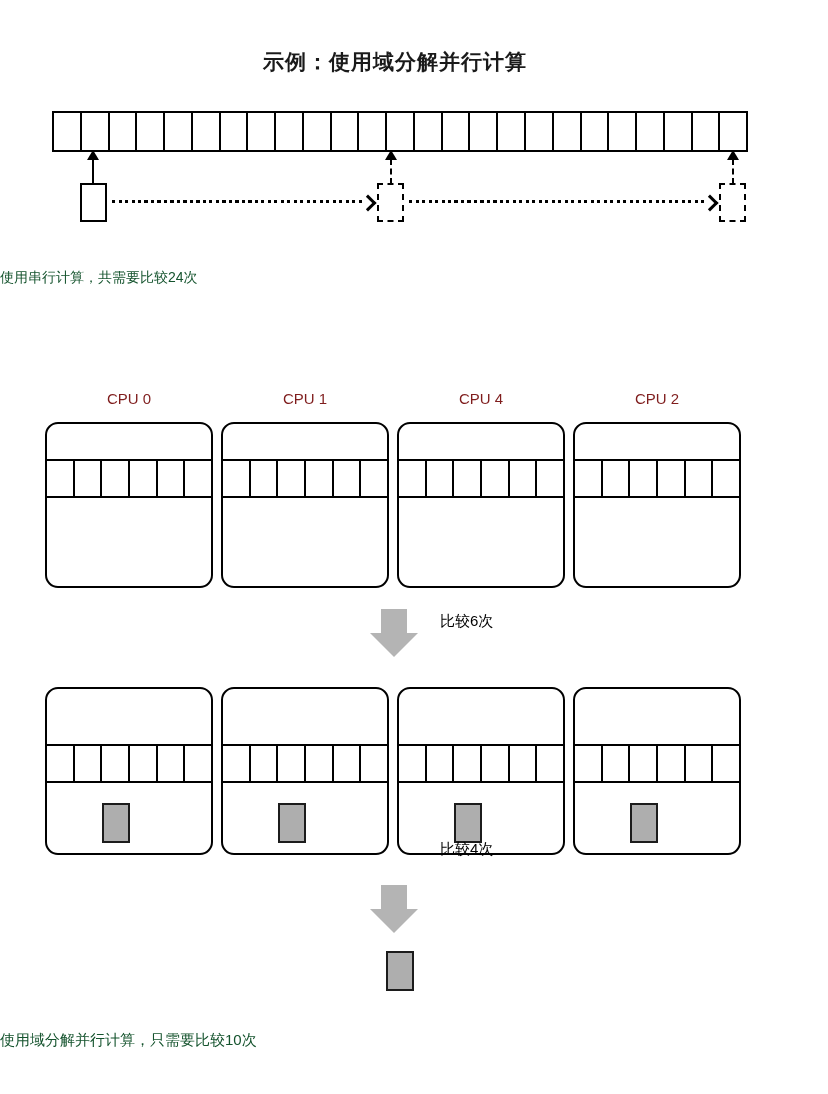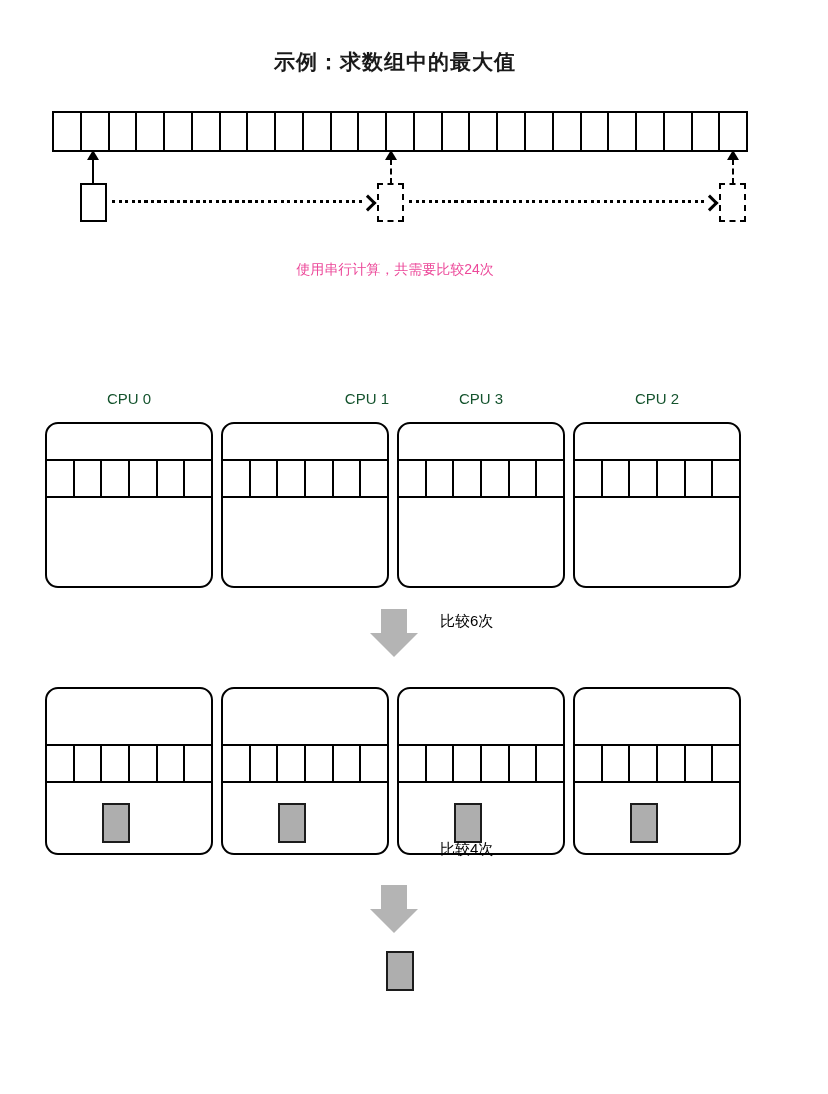--- a/index.html
+++ b/index.html
@@ -51,30 +51,30 @@
     height:3px;top:200px;
     background:repeating-linear-gradient(90deg,#000 0 3px,transparent 3px 6.5px);
   }
   .chev{
     width:9px;height:9px;top:197px;
     border-top:3px solid #000;border-right:3px solid #000;
     transform:rotate(45deg);
   }
 
   .caption{
-    left:0;width:790px;text-align:center;
-    font-size:14px;color:#ec4899;
+    left:0;width:790px;
+    font-size:14px;color:#14532d;margin-top:8px;
   }
   .caption.serial{top:261px;}
   .caption.parallel{top:1023px;width:812px;font-size:15px;}
 
   
   .cpu-label{
     top:390px;width:168px;text-align:center;
-    font-size:15px;color:#14532d;
+    font-size:15px;color:#7f1d1d;
   }
   .cpu-box{
     width:168px;box-sizing:border-box;
     border:2px solid #000;border-radius:13px;background:#fff;
   }
   .cpu-box.row1{top:422px;height:166px;}
   .cpu-box.row2{top:687px;height:168px;}
   .strip{
     position:absolute;left:0;right:0;height:39px;box-sizing:border-box;
     border-top:2px solid #000;border-bottom:2px solid #000;
@@ -100,21 +100,21 @@
     border-right:24px solid transparent;
     border-top:24px solid #b4b4b4;
   }
   .step-label{left:440px;font-size:15px;color:#000;}
 </style>
 </head>
 <body>
 
 <div class="page">
 
-  <div class="abs title">示例：求数组中的最大值</div>
+  <div class="abs title">示例：使用域分解并行计算</div>
 
   <div class="abs serial-array">
       <div class="cell"></div>
       <div class="cell"></div>
       <div class="cell"></div>
       <div class="cell"></div>
       <div class="cell"></div>
       <div class="cell"></div>
       <div class="cell"></div>
       <div class="cell"></div>
@@ -151,22 +151,22 @@
   <div class="abs dotline" style="left:409px;width:295px;"></div>
   <div class="abs chev" style="left:704px;"></div>
 
   <div class="abs tri-up" style="left:727px;"></div>
   <div class="abs vline dash" style="left:732px;"></div>
   <div class="abs tracker dashed" style="left:719px;"></div>
 
   <div class="abs caption serial">使用串行计算，共需要比较24次</div>
 
   <div class="abs cpu-label" style="left:45px;">CPU 0</div>
-  <div class="abs cpu-label" style="left:221px;text-align:right;">CPU 1</div>
-  <div class="abs cpu-label" style="left:397px;">CPU 3</div>
+  <div class="abs cpu-label" style="left:221px;">CPU 1</div>
+  <div class="abs cpu-label" style="left:397px;">CPU 4</div>
   <div class="abs cpu-label" style="left:573px;">CPU 2</div>
 
   <div class="abs cpu-box row1" style="left:45px;">
     <div class="strip">
         <div class="cell"></div>
         <div class="cell"></div>
         <div class="cell"></div>
         <div class="cell"></div>
         <div class="cell"></div>
         <div class="cell"></div>
@@ -251,14 +251,15 @@
       </div>
     <div class="gray-box local-max"></div>
   </div>
 
   <div class="abs garrow-shaft" style="top:885px;"></div>
   <div class="abs garrow-head" style="top:909px;"></div>
   <div class="abs step-label" style="top:840px;">比较4次</div>
 
   <div class="abs gray-box global-max"></div>
 
+  <div class="abs caption parallel">使用域分解并行计算，只需要比较10次</div>
 
 </div>
 
 </body></html>

